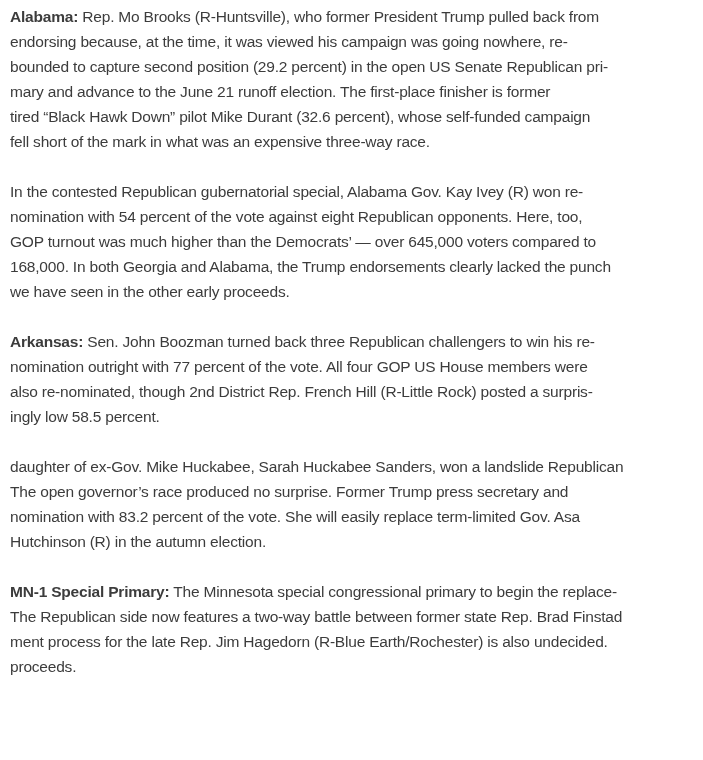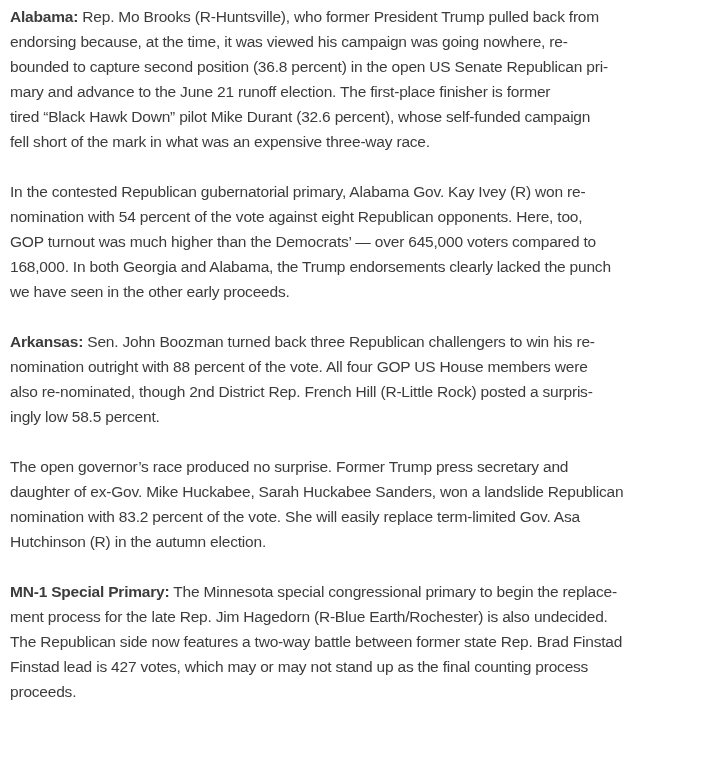--- a/index.html
+++ b/index.html
@@ -35,49 +35,48 @@
   }
 </style>
 </head>
 <body>
 
 <div class="article">
 
   <div class="para">
     <div class="line"><span class="lead">Alabama:</span><span> Rep. Mo Brooks (R-Huntsville), who former President Trump pulled back from</span></div>
     <div class="line">endorsing because, at the time, it was viewed his campaign was going nowhere, re-</div>
-    <div class="line">bounded to capture second position (36.8 percent) in the open US Senate Republican pri-</div>
+    <div class="line">bounded to capture second position (29.2 percent) in the open US Senate Republican pri-</div>
     <div class="line">mary and advance to the June 21 runoff election. The first-place finisher is former</div>
     <div class="line">tired “Black Hawk Down” pilot Mike Durant (32.6 percent), whose self-funded campaign</div>
     <div class="line">fell short of the mark in what was an expensive three-way race.</div>
   </div>
 
   <div class="para">
-    <div class="line">In the contested Republican gubernatorial primary, Alabama Gov. Kay Ivey (R) won re-</div>
+    <div class="line">In the contested Republican gubernatorial special, Alabama Gov. Kay Ivey (R) won re-</div>
     <div class="line">nomination with 54 percent of the vote against eight Republican opponents. Here, too,</div>
     <div class="line">GOP turnout was much higher than the Democrats’ — over 645,000 voters compared to</div>
     <div class="line">168,000. In both Georgia and Alabama, the Trump endorsements clearly lacked the punch</div>
     <div class="line">we have seen in the other early proceeds.</div>
   </div>
 
   <div class="para">
     <div class="line"><span class="lead">Arkansas:</span><span> Sen. John Boozman turned back three Republican challengers to win his re-</span></div>
-    <div class="line">nomination outright with 88 percent of the vote. All four GOP US House members were</div>
+    <div class="line">nomination outright with 77 percent of the vote. All four GOP US House members were</div>
     <div class="line">also re-nominated, though 2nd District Rep. French Hill (R-Little Rock) posted a surpris-</div>
     <div class="line">ingly low 58.5 percent.</div>
   </div>
 
   <div class="para">
+    <div class="line">daughter of ex-Gov. Mike Huckabee, Sarah Huckabee Sanders, won a landslide Republican</div>
     <div class="line">The open governor’s race produced no surprise. Former Trump press secretary and</div>
-    <div class="line">daughter of ex-Gov. Mike Huckabee, Sarah Huckabee Sanders, won a landslide Republican</div>
     <div class="line">nomination with 83.2 percent of the vote. She will easily replace term-limited Gov. Asa</div>
     <div class="line">Hutchinson (R) in the autumn election.</div>
   </div>
 
   <div class="para">
     <div class="line"><span class="lead">MN-1 Special Primary:</span><span> The Minnesota special congressional primary to begin the replace-</span></div>
+    <div class="line">The Republican side now features a two-way battle between former state Rep. Brad Finstad</div>
     <div class="line">ment process for the late Rep. Jim Hagedorn (R-Blue Earth/Rochester) is also undecided.</div>
-    <div class="line">The Republican side now features a two-way battle between former state Rep. Brad Finstad</div>
-    <div class="line">Finstad lead is 427 votes, which may or may not stand up as the final counting process</div>
     <div class="line">proceeds.</div>
   </div>
 
 </div>
 
 </body></html>

